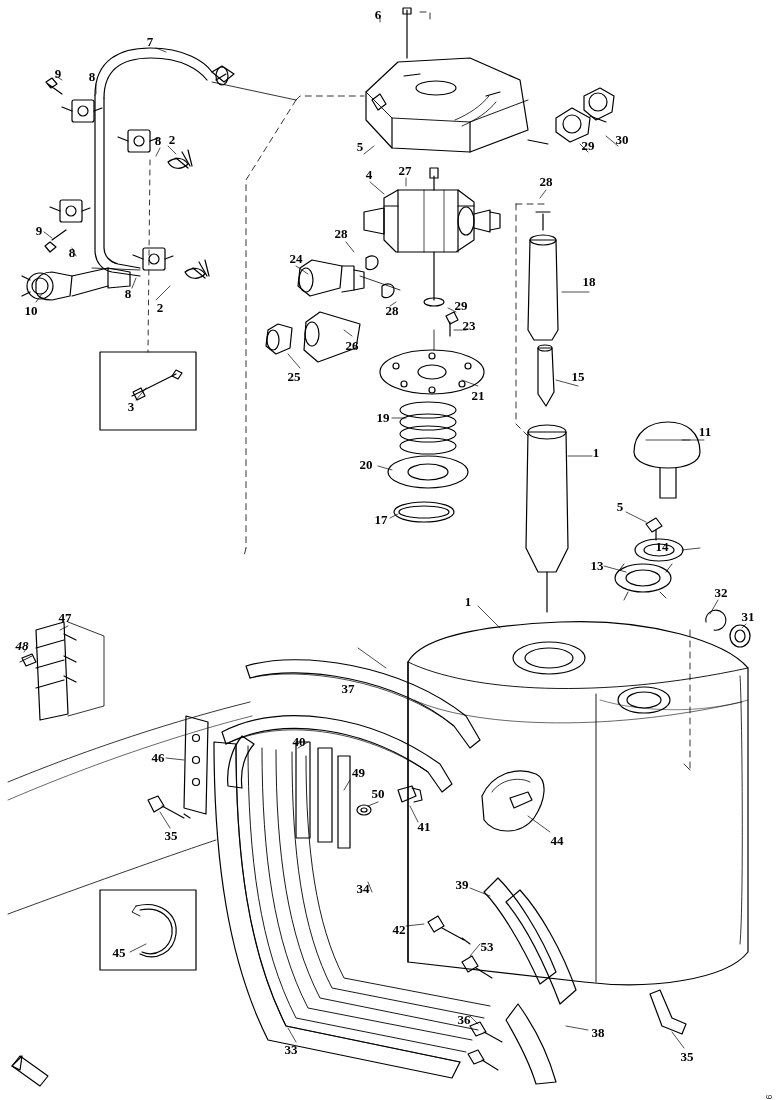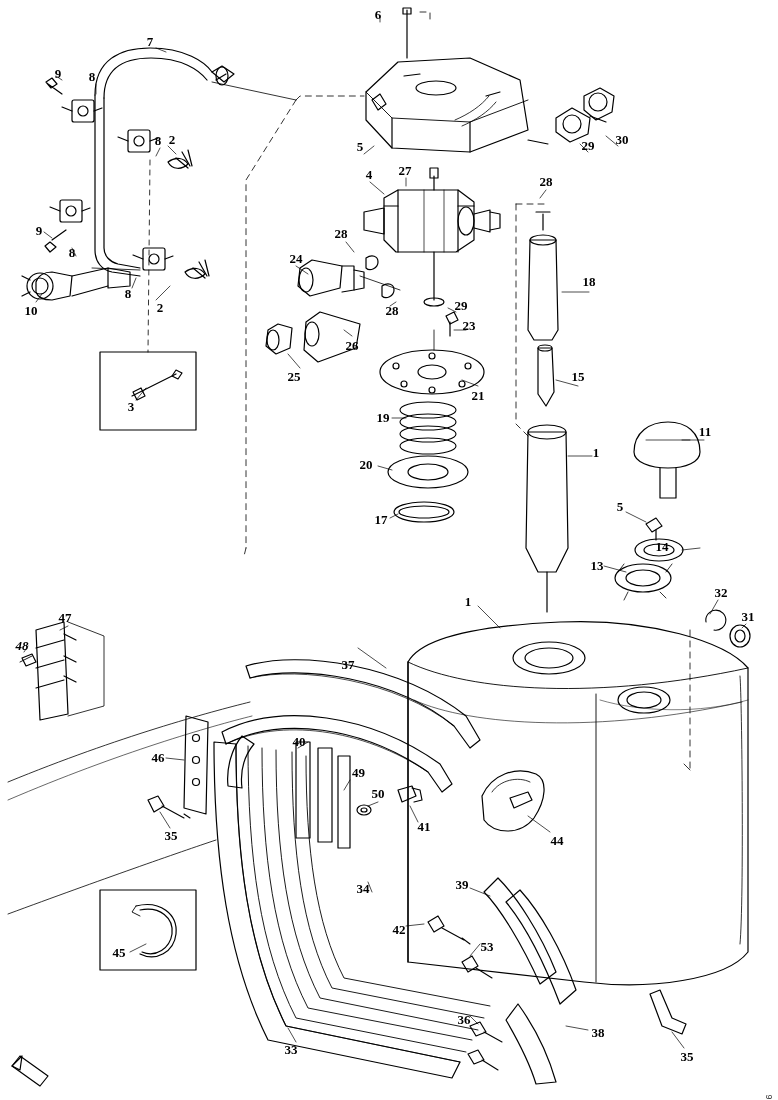--- a/index.html
+++ b/index.html
@@ -394,21 +394,21 @@
       <div class="callout" style="left: 546px; top: 181px;">28</div>
       <div class="callout" style="left: 588px; top: 145px;">29</div>
       <div class="callout" style="left: 622px; top: 139px;">30</div>
       <div class="callout" style="left: 748px; top: 616px;">31</div>
       <div class="callout" style="left: 721px; top: 592px;">32</div>
       <div class="callout" style="left: 291px; top: 1049px;">33</div>
       <div class="callout" style="left: 363px; top: 888px;">34</div>
       <div class="callout" style="left: 171px; top: 835px;">35</div>
       <div class="callout" style="left: 687px; top: 1056px;">35</div>
       <div class="callout" style="left: 464px; top: 1019px;">36</div>
-      <div class="callout" style="left: 348px; top: 664px; text-align: right;">37</div>
+      <div class="callout" style="left: 348px; top: 688px; text-align: right;">37</div>
       <div class="callout" style="left: 598px; top: 1032px;">38</div>
       <div class="callout" style="left: 462px; top: 884px;">39</div>
       <div class="callout" style="left: 299px; top: 741px;">40</div>
       <div class="callout" style="left: 424px; top: 826px;">41</div>
       <div class="callout" style="left: 399px; top: 929px;">42</div>
       <div class="callout" style="left: 487px; top: 946px;">53</div>
       <div class="callout" style="left: 557px; top: 840px;">44</div>
       <div class="callout" style="left: 119px; top: 952px;">45</div>
       <div class="callout" style="left: 158px; top: 757px;">46</div>
       <div class="callout" style="left: 65px; top: 617px;">47</div>

